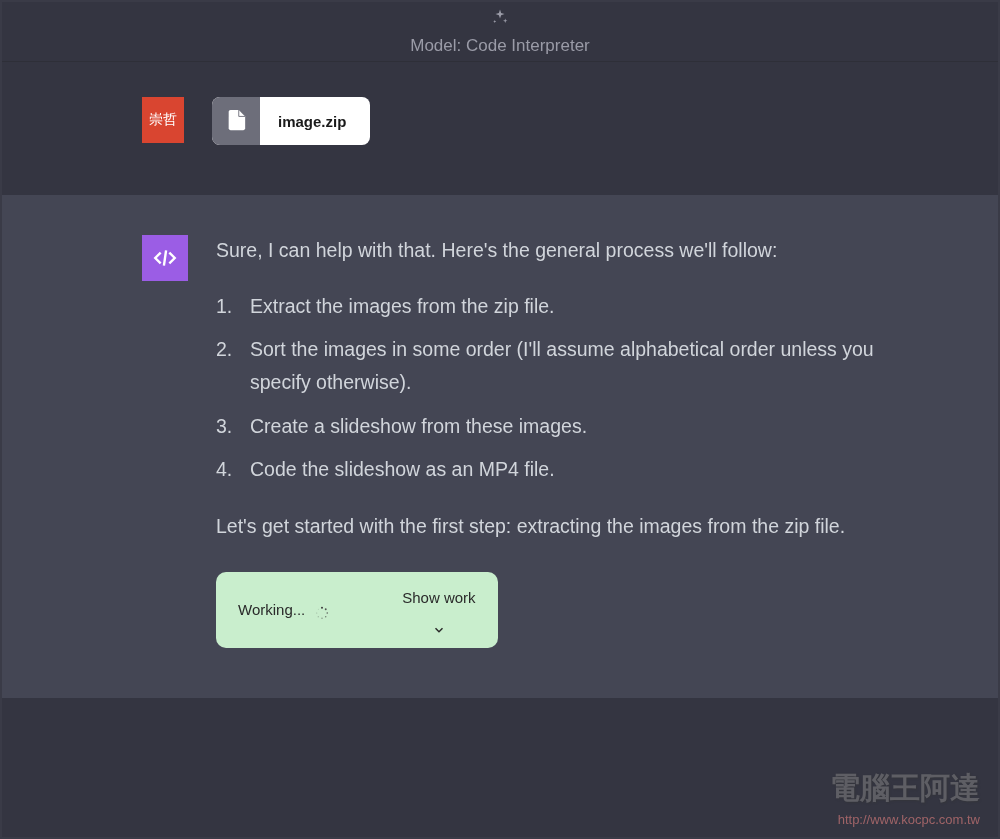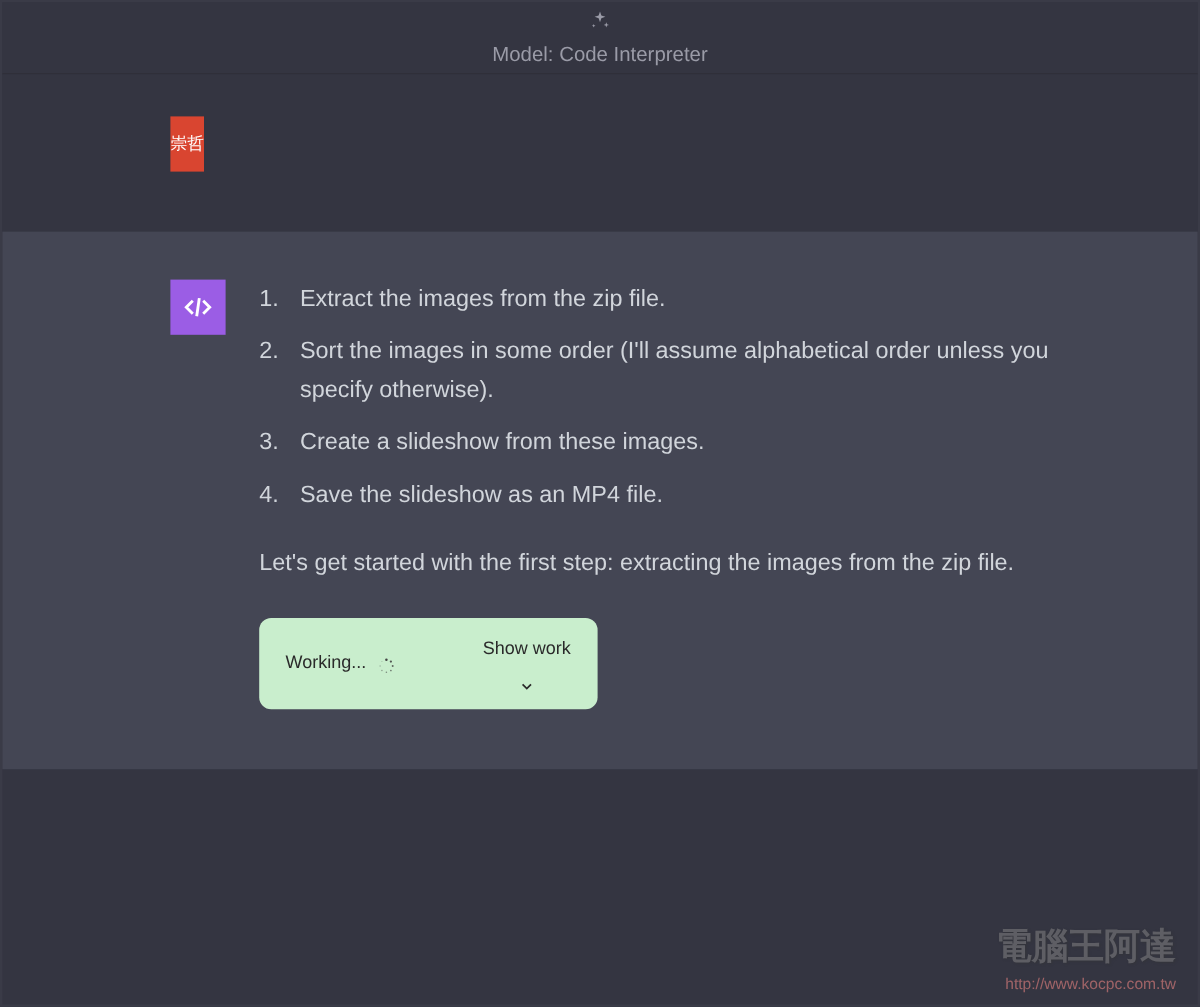--- a/index.html
+++ b/index.html
@@ -46,21 +46,21 @@
     }
     
     .user-section {
       background: #343541;
       padding: 35px 100px 50px 140px;
       display: flex;
       gap: 28px;
     }
     
     .user-avatar {
-      width: 28px;
+      width: 42px;
       height: 46px;
       background: #d94530;
       color: white;
       display: flex;
       align-items: center;
       justify-content: center;
       font-size: 14px;
       flex-shrink: 0;
       font-weight: 500;
     }
@@ -223,48 +223,58 @@
       <svg viewBox="0 0 24 24" fill="#9a9ba7">
         <path d="M12 2l1.5 4.5L18 8l-4.5 1.5L12 14l-1.5-4.5L6 8l4.5-1.5L12 2zM19 14l.8 2.2L22 17l-2.2.8L19 20l-.8-2.2L16 17l2.2-.8L19 14zM5 16l.6 1.4L7 18l-1.4.6L5 20l-.6-1.4L3 18l1.4-.6L5 16z"></path>
       </svg>
     </span>
     <span class="header-text">Model: Code Interpreter</span>
   </div>
 
   <div class="user-section">
     <div class="user-avatar">崇哲</div>
     <div class="user-content">
+      <div class="file-attachment">
+        <div class="file-icon-box">
+          <svg width="20" height="22" viewBox="0 0 20 24" fill="white">
+            <path d="M4 0h9l7 7v13a2 2 0 01-2 2H4a2 2 0 01-2-2V2a2 2 0 012-2z" fill="white"></path>
+            <path d="M13 0v7h7" fill="none" stroke="#6d6e7a" stroke-width="1"></path>
+          </svg>
+        </div>
+        <span class="file-name">image.zip</span>
+      </div>
     </div>
   </div>
 
   <div class="assistant-section">
     <div class="assistant-avatar">
       <svg width="26" height="26" viewBox="0 0 24 24" fill="none" stroke="white" stroke-width="2.2">
         <polyline points="8,7 3,12 8,17"></polyline>
         <polyline points="16,7 21,12 16,17"></polyline>
         <line x1="13" y1="5" x2="11" y2="19"></line>
       </svg>
     </div>
     <div class="assistant-content">
+      <div class="assistant-intro">Sure, I can help with that. Here's the general process we'll follow:</div>
       <ol class="steps-list">
         <li>
           <span class="step-number">1.</span>
           <span class="step-text">Extract the images from the zip file.</span>
         </li>
         <li>
           <span class="step-number">2.</span>
           <span class="step-text">Sort the images in some order (I'll assume alphabetical order unless you specify otherwise).</span>
         </li>
         <li>
           <span class="step-number">3.</span>
           <span class="step-text">Create a slideshow from these images.</span>
         </li>
         <li>
           <span class="step-number">4.</span>
-          <span class="step-text">Save the slideshow as an MP4 file.</span>
+          <span class="step-text">Code the slideshow as an MP4 file.</span>
         </li>
       </ol>
       <div class="assistant-outro">Let's get started with the first step: extracting the images from the zip file.</div>
       <div class="status-pill">
         <div class="status-left">
           <span>Working...</span>
           <span class="spinner">
             <svg viewBox="0 0 24 24" fill="#444">
               <circle cx="12" cy="3" r="1.8"></circle>
               <circle cx="18.4" cy="5.6" r="1.6" opacity="0.9"></circle>

